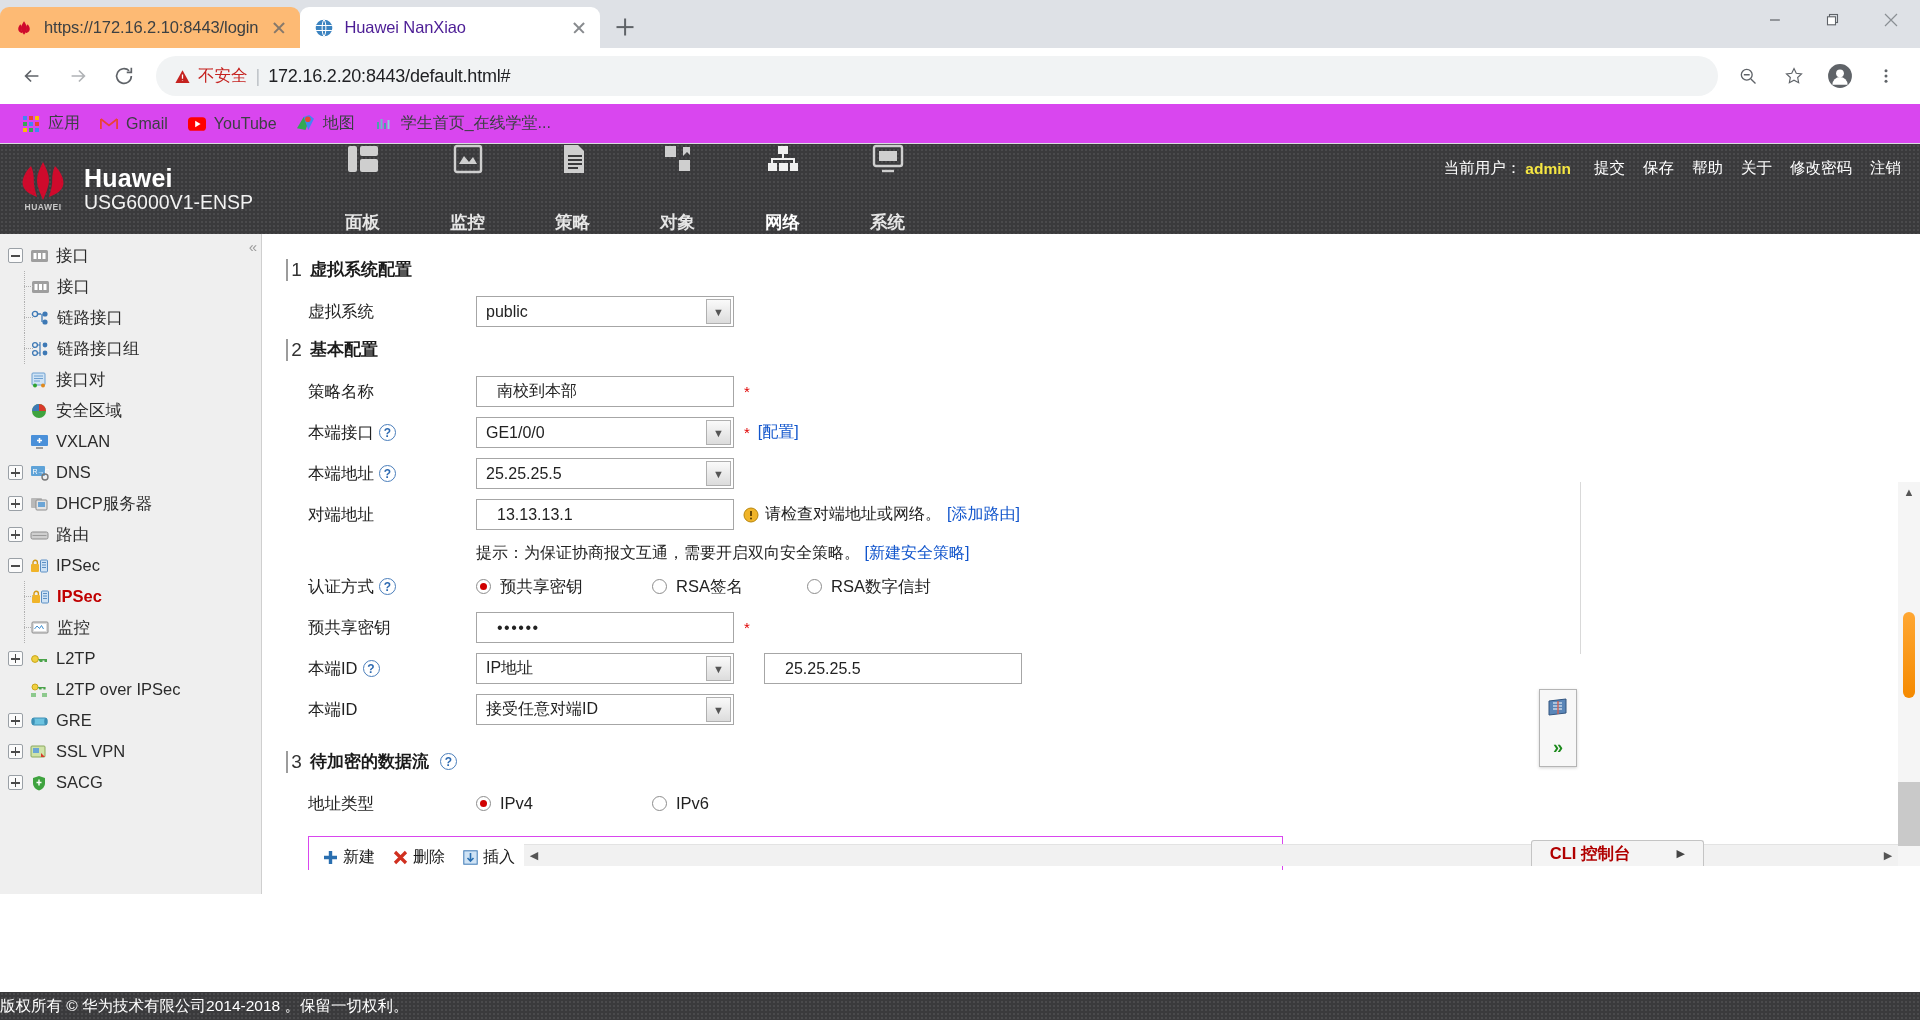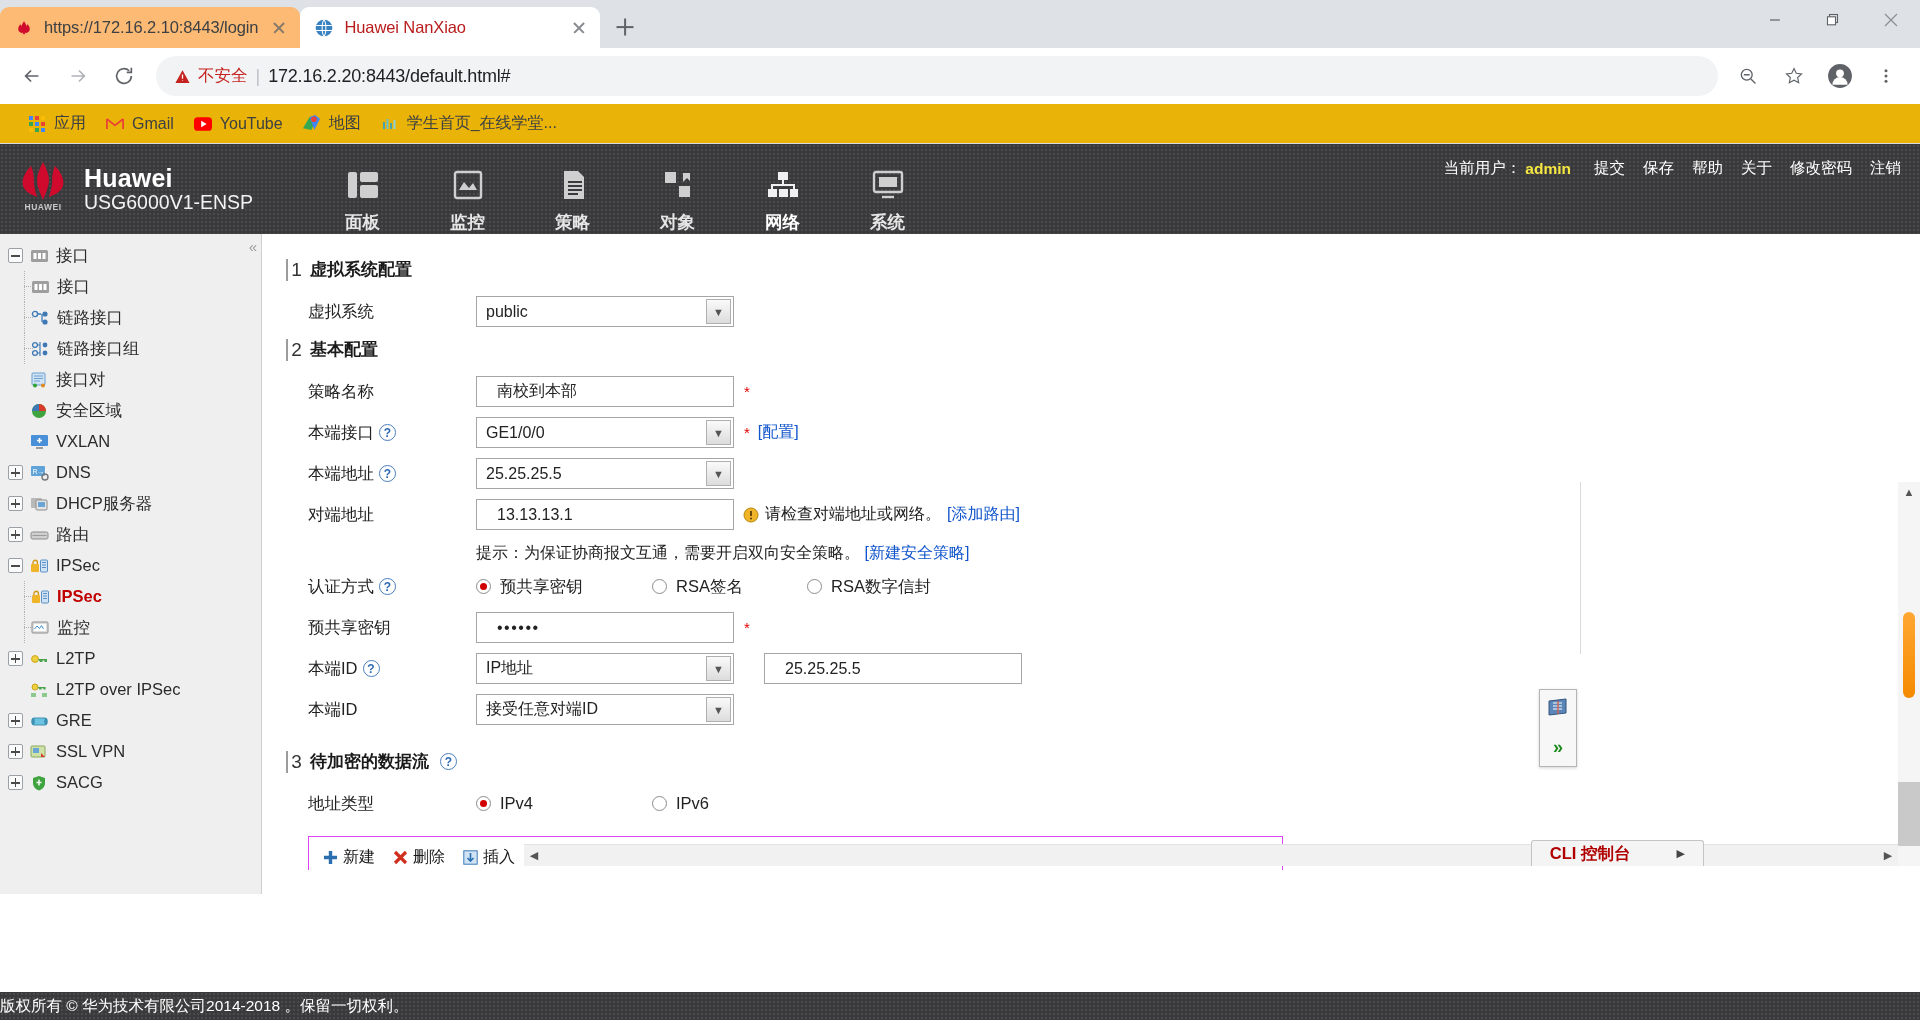--- a/index.html
+++ b/index.html
@@ -15,21 +15,21 @@
   .tabstrip {
     height: 48px; background: #dee1e6;
     display: flex; align-items: flex-end; position: relative;
   }
   .tab {
     height: 41px; display: flex; align-items: center;
     padding: 0 10px 0 14px; gap: 10px; min-width: 300px; max-width: 340px;
     border-radius: 9px 9px 0 0; position: relative;
   }
   .tab.inactive { background: #fdba74; color: #3c4043; }
-  .tab.active { background: #ffffff; color: #b91c1c; }
+  .tab.active { background: #ffffff; color: #4c1d95; }
   .tab .favicon { width: 20px; height: 20px; flex: 0 0 20px; display:flex; align-items:center; justify-content:center; }
   .tab .title {
     flex: 1; font-size: 16.5px; white-space: nowrap; overflow: hidden;
     text-overflow: clip; letter-spacing: -0.1px;
   }
   .tab .tabclose { width: 22px; height: 22px; flex: 0 0 22px; position: relative; opacity: .75; }
   .tab .tabclose::before, .tab .tabclose::after {
     content: ""; position: absolute; left: 4px; top: 10px; width: 14px; height: 1.6px;
     background: #5f6368;
   }
@@ -55,41 +55,41 @@
     flex: 1; height: 40px; background: #f1f3f4; border-radius: 20px;
     display: flex; align-items: center; padding: 0 18px; margin: 0 8px; gap: 8px;
     font-size: 18px;
   }
   .notsecure { color: #c5221f; font-size: 16.5px; display:flex; align-items:center; gap:7px;}
   .urlsep { color: #bdc1c6; }
   .urltext { color: #202124; font-size: 18px; letter-spacing: -0.2px;}
   .omni-icons { display: flex; align-items: center; gap: 6px; padding-right: 4px;}
   .omni-icons > div { width: 40px; height: 40px; display:flex;align-items:center;justify-content:center; color:#5f6368;}
 
-  .bookmarks { height: 40px; background: #eab308; display: flex; align-items: center; gap: 0px; padding: 0 14px 0 18px; border-bottom: 1px solid #dadce0;}
+  .bookmarks { height: 40px; background: #d946ef; display: flex; align-items: center; gap: 0px; padding: 0 14px 0 12px; border-bottom: 1px solid #dadce0;}
   .bm { display: flex; align-items: center; gap: 8px; padding: 4px 10px; font-size: 16px; color: #3c4043; border-radius: 4px;}
   .bm .bmicon { width: 18px; height: 18px; display:flex;align-items:center;justify-content:center;}
 
   
   .apphdr {
     height: 90px; position: relative;
     background: #3a3a3c;
     background-image: radial-gradient(#4a4a4c 1px, transparent 1.2px);
     background-size: 4px 4px;
     display: flex; align-items: center;
   }
   .logo-wrap { display:flex; align-items:center; gap: 14px; padding-left: 16px; width: 310px;}
   .hw-logo { width: 54px; height: 58px; display:flex; flex-direction:column; align-items:center;}
   .brand-lines { color: #fff; line-height: 1.12; }
   .brand-lines .b1 { font-size: 25px; font-weight: bold; letter-spacing: .2px;}
   .brand-lines .b2 { font-size: 19.5px; color: #f2f2f2;}
   .navmenu { display: flex; align-items: center; gap: 0; }
   .navitem {
     width: 105px; height: 90px; display: flex; flex-direction: column;
-    align-items: center; justify-content: flex-end; gap: 6px; color: #e6e6e6;
+    align-items: center; justify-content: space-between; gap: 6px; color: #e6e6e6;
   }
   .navitem .nlabel { font-size: 17.5px; font-weight: bold; }
   .navitem.sel { color: #fff; }
   .userbar {
     position: absolute; right: 10px; top: 14px; display: flex; align-items: center;
     gap: 0px; font-size: 15.5px; color: #ffffff;
   }
   .userbar .cu { padding-right: 4px;}
   .userbar .admin { color: #f5e642; font-weight: bold; padding-right: 14px;}
   .userbar a { color: #fff; text-decoration: none; padding: 0 9px; }

